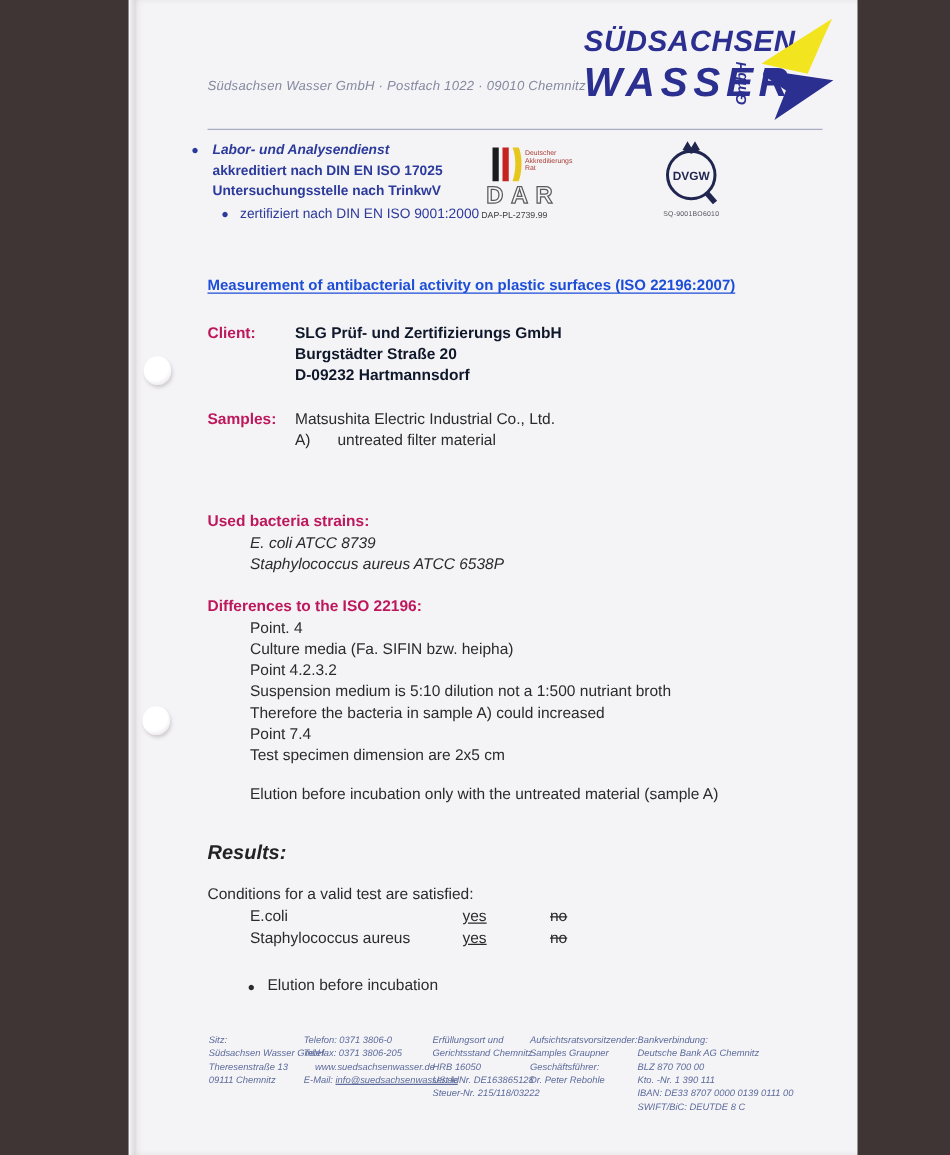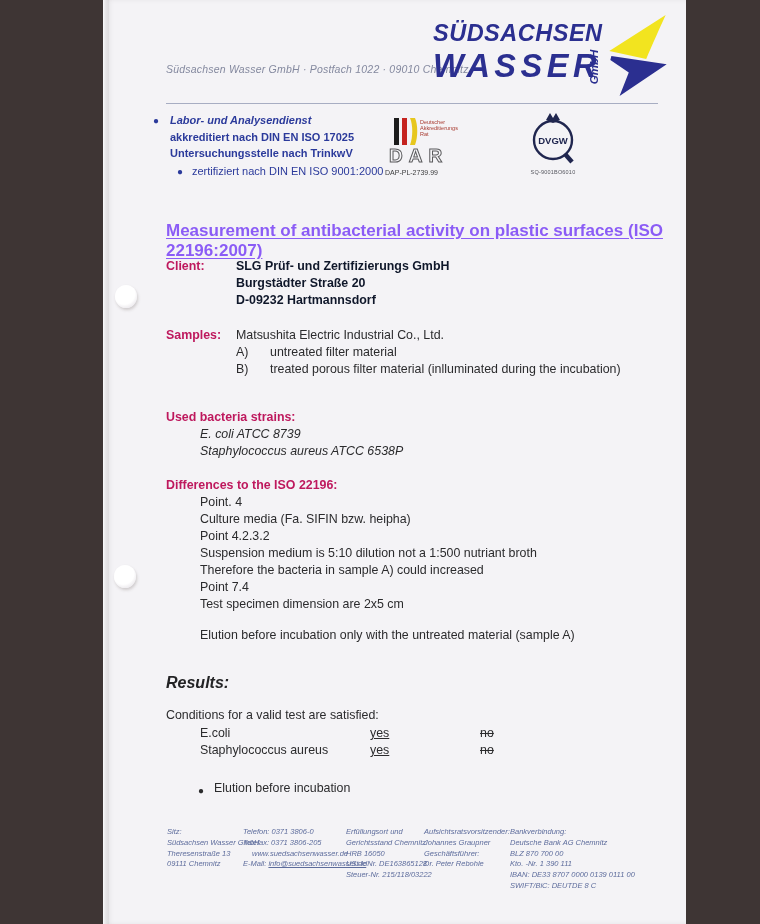--- a/index.html
+++ b/index.html
@@ -9,60 +9,60 @@
     background:#f4f3f6;box-shadow:inset 7px 0 9px -6px rgba(55,45,42,.45);}
   .paper::before{content:"";position:absolute;left:0;top:0;width:6px;height:100%;
     background:linear-gradient(90deg,#fcfcfe,rgba(0,0,0,.04));}
   .abs{position:absolute;}
   .hole{position:absolute;width:22px;height:23px;border-radius:50%;
     background:radial-gradient(circle at 42% 38%,#ffffff 0 55%,#f1eff2 72%,#e0dde0 100%);
     box-shadow:1px 2px 3px rgba(110,102,98,.28);}
   
   .sender{left:63px;top:63px;font-size:10.5px;font-style:italic;color:#84899f;letter-spacing:.2px;}
   .rule{left:63px;top:103px;width:492px;height:1px;background:#a7adc2;}
-  .logo{left:330px;top:22px;color:#2b2f90;font-style:italic;font-weight:bold;line-height:1;}
+  .logo{left:364px;top:22px;color:#2b2f90;font-style:italic;font-weight:bold;line-height:1;}
   .logo-l1{font-size:23.5px;letter-spacing:.5px;}
   .logo-l2{font-size:32.5px;letter-spacing:4.5px;margin-top:4px;}
   .logo-gmbh{left:462px;top:60px;width:60px;height:14px;transform:rotate(-90deg);
     font-size:11.5px;font-weight:bold;font-style:italic;color:#2b2f90;text-align:center;}
   .swoosh{left:504px;top:14px;}
   
   .accred{left:50px;top:112px;color:#2b3a9b;font-size:11px;line-height:16px;}
   .accred .row{display:flex;}
   .accred .dot{width:17px;font-size:10px;padding-top:1px;}
   .accred .l1{font-weight:bold;font-style:italic;}
   .accred .l23{font-weight:bold;padding-left:17px;}
   .accred .sub{display:flex;padding-left:24px;margin-top:2px;}
   .accred .sub .dot{width:15px;}
   .dar{left:282px;top:117px;}
   .dar-code{left:282px;top:169px;font-size:7px;color:#3c3c3e;}
   .dvgw{left:414px;top:110px;}
   .dvgw-code{left:414px;top:169px;width:72px;text-align:center;font-size:5.5px;color:#55565e;letter-spacing:.2px;}
   
   .t{font-size:12.4px;color:#2b2b2d;line-height:17px;}
   .lbl{font-weight:bold;color:#be185d;}
-  .title{left:63px;top:221px;font-size:17px;font-weight:bold;color:#8b5cf6;
+  .title{left:63px;top:221px;font-size:12px;font-weight:bold;color:#1d4ed8;
     text-decoration:underline;text-underline-offset:2px;}
   .client-lbl{left:63px;top:258px;}
   .client-lines{left:133px;top:258px;font-weight:bold;color:#0f172a;}
   .samples-lbl{left:63px;top:327px;}
   .samples-src{left:133px;top:327px;}
   .samples-items{left:133px;top:344px;}
   .skey{display:inline-block;width:34px;}
   .strains-lbl{left:63px;top:409px;}
   .strains-lines{left:97px;top:426px;font-style:italic;}
   .diff-lbl{left:63px;top:477px;}
   .diff-lines{left:97px;top:494px;}
   .diff-note{left:97px;top:627px;}
   .results-lbl{left:63px;top:674px;font-size:16px;font-weight:bold;font-style:italic;color:#232325;}
   .cond-head{left:63px;top:707px;}
   .cond-rows{left:97px;top:725px;}
   .org{display:inline-block;width:170px;}
   .yes{display:inline-block;width:70px;text-decoration:underline;}
-  .no{display:inline-block;text-decoration:line-through;margin-left:40px;}
+  .no{display:inline-block;text-decoration:line-through;}
   .bullet-row{left:95px;top:780px;display:flex;}
   .bullet-row .dot{width:16px;font-size:10px;padding-top:2px;color:#2b2b2d;}
   
   .foot{font-size:7.5px;font-style:italic;color:#5d6c9c;line-height:10.8px;top:827px;}
   .f1{left:64px;} .f2{left:140px;} .f3{left:243px;} .f4{left:321px;} .f5{left:407px;}
   .f2 .ind{padding-left:9px;}
   .email-link{text-decoration:underline;}
 </style>
 </head>
 <body>
@@ -126,23 +126,20 @@
       <div>Burgstädter Straße 20</div>
       <div>D-09232 Hartmannsdorf</div>
     </div>
 
     <div class="abs t lbl samples-lbl">Samples:</div>
     <div class="abs t samples-src">Matsushita Electric Industrial Co., Ltd.</div>
     <div class="abs t samples-items">
       <div>
         <span class="skey">A)</span><span>untreated filter material</span>
       </div>
-      <div>
-        <span class="skey">B)</span><span>treated porous filter material (inlluminated during the incubation)</span>
-      </div>
     </div>
 
     <div class="abs t lbl strains-lbl">Used bacteria strains:</div>
     <div class="abs t strains-lines">
       <div>E. coli ATCC 8739</div>
       <div>Staphylococcus aureus ATCC 6538P</div>
     </div>
 
     <div class="abs t lbl diff-lbl">Differences to the ISO 22196:</div>
     <div class="abs t diff-lines">
@@ -189,21 +186,21 @@
     </div>
     <div class="abs foot f3">
       <div>Erfüllungsort und</div>
       <div>Gerichtsstand Chemnitz</div>
       <div>HRB 16050</div>
       <div>USt-IdNr. DE163865128</div>
       <div>Steuer-Nr. 215/118/03222</div>
     </div>
     <div class="abs foot f4">
       <div>Aufsichtsratsvorsitzender:</div>
-      <div>Johannes Graupner</div>
+      <div>Samples Graupner</div>
       <div>Geschäftsführer:</div>
       <div>Dr. Peter Rebohle</div>
     </div>
     <div class="abs foot f5">
       <div>Bankverbindung:</div>
       <div>Deutsche Bank AG Chemnitz</div>
       <div>BLZ 870 700 00</div>
       <div>Kto. -Nr.  1 390 111</div>
       <div>IBAN: DE33 8707 0000 0139 0111 00</div>
       <div>SWIFT/BiC: DEUTDE 8 C</div>

